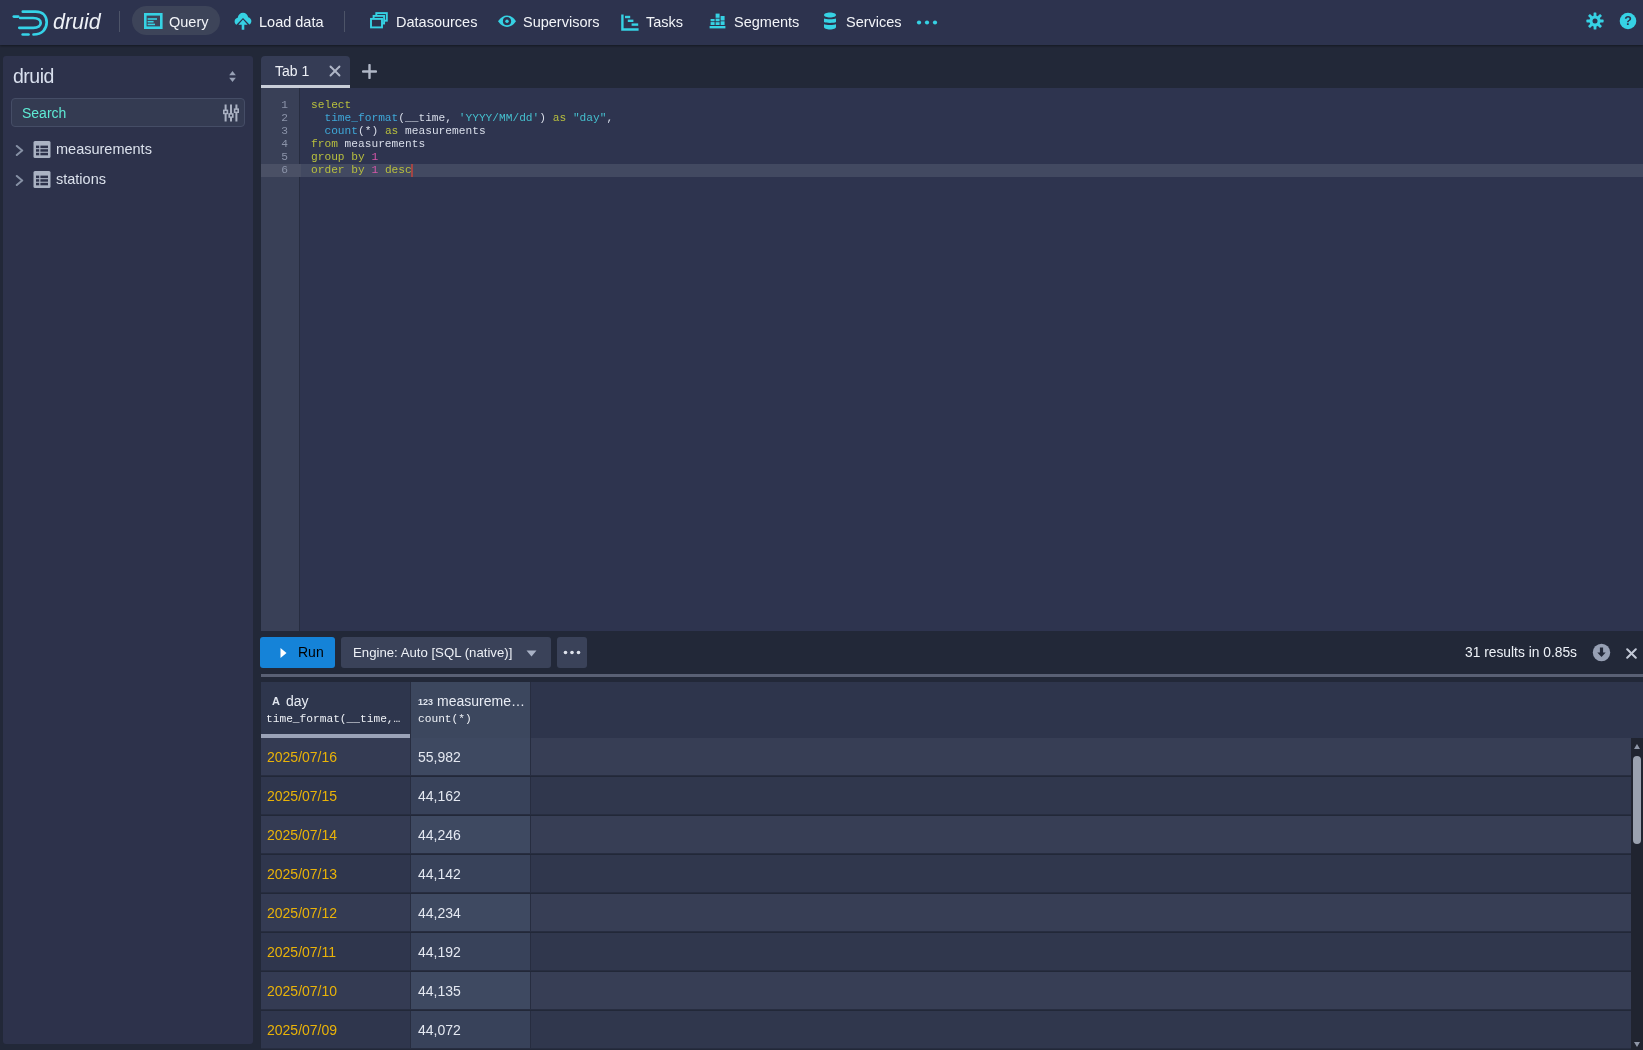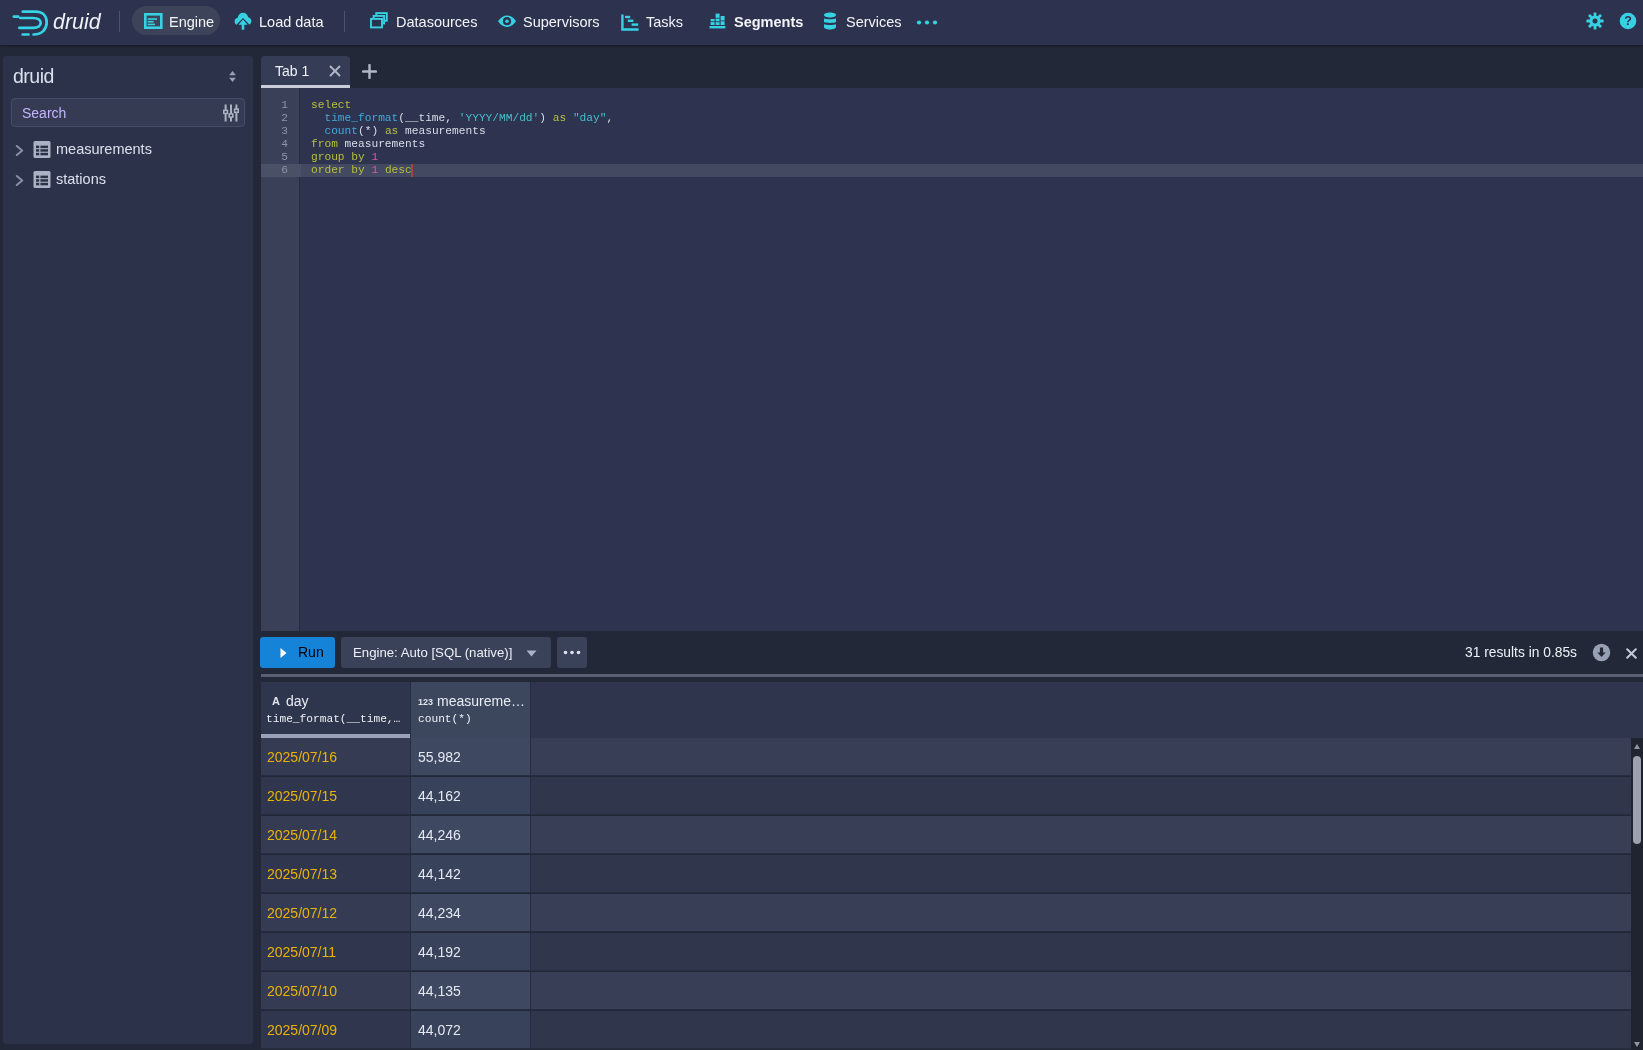--- a/index.html
+++ b/index.html
@@ -44,21 +44,21 @@
   <div class="navtxt" style="left:53px; font-size:21.5px; font-style:italic; color:#eef1f6;">druid</div>
   <div class="vdiv" style="left:119px;"></div>
 
   <div class="abs" style="left:132px; top:6px; width:88px; height:29px; background:#3d4459; border-radius:15px;"></div>
   <svg class="abs" style="left:144px; top:13px;" width="19" height="16" viewBox="0 0 19 16">
     <rect x="1.3" y="1.3" width="16" height="13.4" fill="none" stroke="#36d2e4" stroke-width="2.6"></rect>
     <rect x="3.6" y="5.2" width="9.4" height="1.6" fill="#36d2e4"></rect>
     <rect x="3.6" y="7.9" width="6" height="1.6" fill="#36d2e4"></rect>
     <rect x="3.6" y="10.6" width="7.4" height="1.6" fill="#36d2e4"></rect>
   </svg>
-  <div class="navtxt" style="left:169px;">Engine</div>
+  <div class="navtxt" style="left:169px;">Query</div>
 
   <svg class="abs" style="left:234px; top:11px;" width="18" height="19" viewBox="0 0 18 19">
     <path d="M3.4 14.2 C1.6 13.6 0.6 12 0.6 10.4 C0.6 8.6 1.9 7 3.7 6.8 C4.1 3.9 6.3 1.8 9 1.8 C11.6 1.8 13.7 3.7 14.2 6.2 C16 6.6 17.4 8.2 17.4 10.1 C17.4 11.9 16.3 13.5 14.6 14.1 L9 9 Z" fill="#36d2e4"></path>
     <path d="M1.8 16.5 L9 9.2 L16.2 16.5" fill="none" stroke="#2b324c" stroke-width="3.2"></path>
     <path d="M9 8.6 L13.6 13.7 H10.3 V18.8 H7.7 V13.7 H4.4 Z" fill="#36d2e4"></path>
   </svg>
   <div class="navtxt" style="left:259px;">Load data</div>
   <div class="vdiv" style="left:344px;"></div>
 
   <svg class="abs" style="left:370px; top:12px;" width="18" height="17" viewBox="0 0 18 17">
@@ -87,21 +87,21 @@
   <svg class="abs" style="left:709px; top:13px;" width="17" height="16" viewBox="0 0 17 16">
     <rect x="0.6" y="13" width="15.8" height="2.4" fill="#36d2e4"></rect>
     <rect x="1.6" y="6" width="4" height="2.3" fill="#36d2e4"></rect>
     <rect x="1.6" y="9.1" width="4" height="2.9" fill="#36d2e4"></rect>
     <rect x="6.6" y="0.6" width="4" height="4.2" fill="#36d2e4"></rect>
     <rect x="6.6" y="5.6" width="4" height="2.7" fill="#36d2e4"></rect>
     <rect x="6.6" y="9.2" width="4" height="2.8" fill="#36d2e4"></rect>
     <rect x="11.6" y="3" width="4" height="4.5" fill="#36d2e4"></rect>
     <rect x="11.6" y="8.3" width="4" height="3.7" fill="#36d2e4"></rect>
   </svg>
-  <div class="navtxt" style="left:734px;font-weight:bold;">Segments</div>
+  <div class="navtxt" style="left:734px;">Segments</div>
 
   <svg class="abs" style="left:823px; top:12px;" width="14" height="18" viewBox="0 0 14 18">
     <path d="M1 2.9 C1 1.4 3.7 0.4 7 0.4 C10.3 0.4 13 1.4 13 2.9 C13 4.4 10.3 5.4 7 5.4 C3.7 5.4 1 4.4 1 2.9 Z" fill="#36d2e4"></path>
     <path d="M1 6.6 C2.6 7.6 11.4 7.6 13 6.6 V10 C11.4 11.2 2.6 11.2 1 10 Z" fill="#36d2e4"></path>
     <path d="M1 12.2 C2.6 13.2 11.4 13.2 13 12.2 V14.9 C13 16.4 10.3 17.4 7 17.4 C3.7 17.4 1 16.4 1 14.9 Z" fill="#36d2e4"></path>
   </svg>
   <div class="navtxt" style="left:846px;">Services</div>
 
   <svg class="abs" style="left:916px; top:18px;" width="22" height="9" viewBox="0 0 22 9">
     <circle cx="3" cy="4.5" r="2.1" fill="#36d2e4"></circle>
@@ -133,21 +133,21 @@
     <text x="9" y="13.4" text-anchor="middle" font-family="Liberation Sans" font-size="12.5" font-weight="bold" fill="#2b324c">?</text>
   </svg>
 </div>
 <div id="side">
   <div class="abs" style="left:10px; top:9px; font-size:19.5px; letter-spacing:-0.5px; color:#d9e0ee;">druid</div>
   <svg class="abs" style="left:226px; top:15px;" width="7" height="11" viewBox="0 0 7 11">
     <path d="M3.5 0 L6.8 4.3 H0.2 Z" fill="#98a1b6"></path>
     <path d="M3.5 11 L6.8 6.7 H0.2 Z" fill="#98a1b6"></path>
   </svg>
   <div class="abs" style="left:8px; top:42px; width:234px; height:29px; background:#343b52; border:1px solid #454d66; border-radius:4px;">
-    <div class="abs" style="left:10px; top:1px; height:27px; line-height:27px; font-size:14px; color:#c4b5fd;">Search</div>
+    <div class="abs" style="left:10px; top:1px; height:27px; line-height:27px; font-size:14px; color:#5eead4;">Search</div>
     <svg class="abs" style="left:211px; top:5px;" width="16" height="18" viewBox="0 0 16 18">
       <g fill="#aab1c2">
         <rect x="1.6" y="0.5" width="2" height="17"></rect>
         <rect x="7" y="0.5" width="2" height="17"></rect>
         <rect x="12.4" y="0.5" width="2" height="17"></rect>
         <rect x="0" y="5.6" width="5.2" height="4.6"></rect>
         <rect x="5.4" y="9.2" width="5.2" height="4.6"></rect>
         <rect x="10.8" y="4.4" width="5.2" height="4.6"></rect>
       </g>
       <g fill="#343b52">

